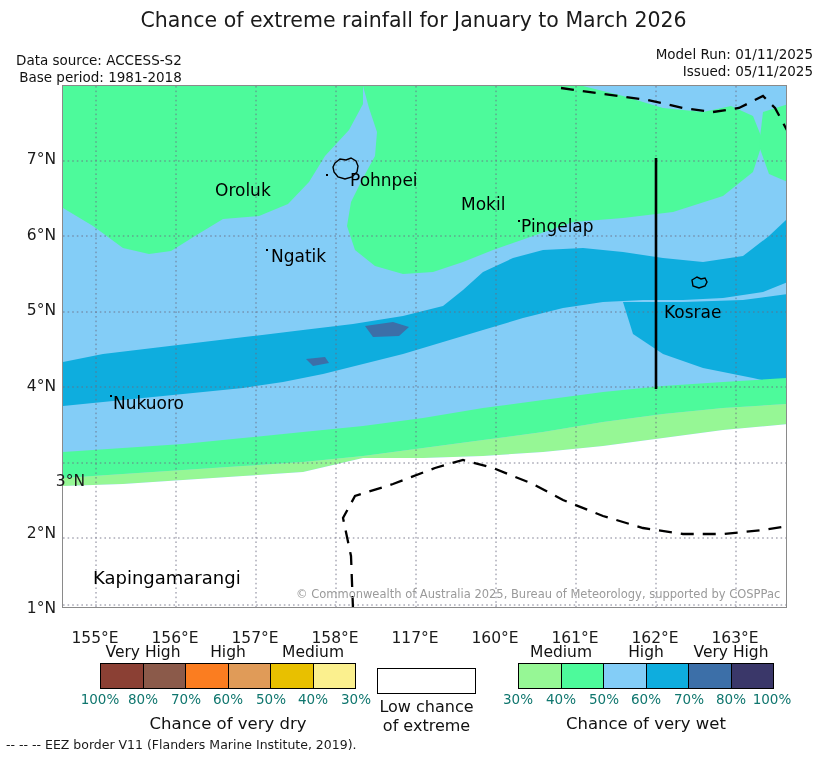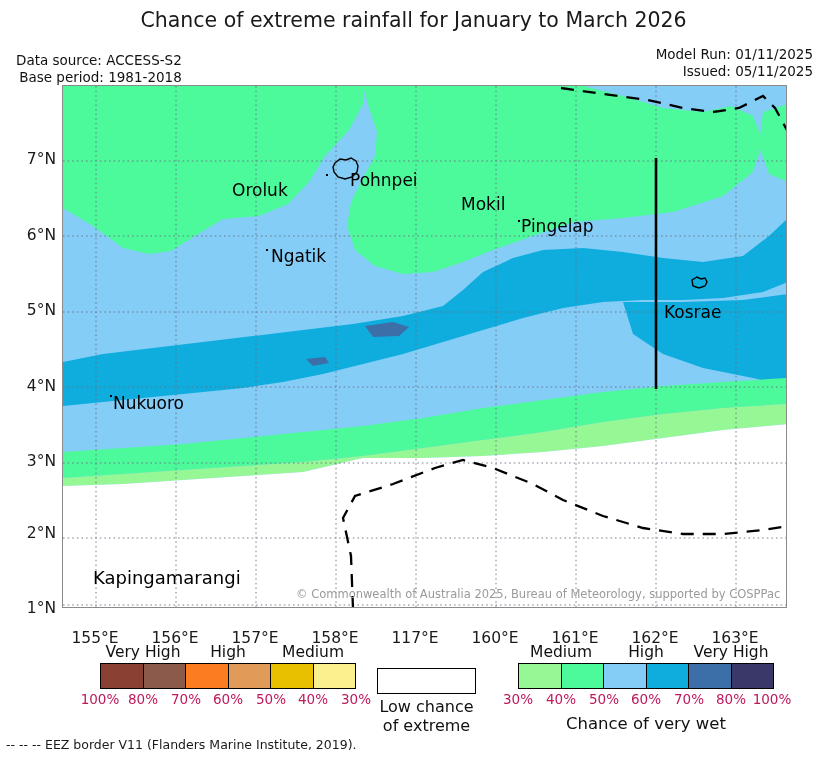--- a/index.html
+++ b/index.html
@@ -32,21 +32,21 @@
   
   .legend{position:absolute;}
   .swatchrow{display:flex;border:1px solid #000;height:26px;box-sizing:border-box;}
   .swatch{flex:1 1 0;border-right:1px solid #000;}
   .swatch:last-child{border-right:none;}
   .catrow{position:relative;height:20px;}
   .cat{position:absolute;font-size:15.5px;transform:translateX(-50%);
        white-space:nowrap;color:#111;}
   .pctrow{position:relative;height:20px;margin-top:2px;}
   .pct{position:absolute;font-size:13.5px;transform:translateX(-50%);
-       white-space:nowrap;color:#be185d;}
+       white-space:nowrap;color:#0f766e;}
   .legtitle{text-align:center;font-size:16.5px;margin-top:3px;color:#111;}
 
   .midbox{position:absolute;left:377px;top:668px;width:99px;height:26px;
           border:1px solid #000;background:#fff;box-sizing:border-box;}
   .midtext{position:absolute;left:377px;top:697px;width:99px;text-align:center;
            font-size:16px;line-height:19px;color:#111;}
 
   .footnote{position:absolute;left:6px;top:737px;font-size:12.5px;color:#1a1a1a;
             white-space:nowrap;}
 </style>
@@ -136,42 +136,42 @@
                  L700,444 L725,440"></path>
       </g>
 
       <line x1="593" y1="72" x2="593" y2="303" stroke="#000" stroke-width="2.6"></line>
 
       <path fill="none" stroke="#000" stroke-width="1.4" d="M272,77 l5,-4 l6,1 l5,-2 l5,3 l2,5 l-1,6 l-5,5 l-7,2 l-7,-2
                l-4,-5 l-1,-5 Z"></path>
       <path fill="none" stroke="#000" stroke-width="1.4" d="M629,194 l5,-3 l4,2 l4,-1 l2,4 l-2,4 l-6,2 l-6,-2 Z"></path>
     </svg>
 
-    <span class="placelbl" style="left:152px;top:94px;margin-left:17px;">Oroluk</span>
+    <span class="placelbl" style="left:152px;top:94px;">Oroluk</span>
     <span class="placelbl" style="left:287px;top:84px;">Pohnpei</span>
     <span class="placelbl" style="left:398px;top:108px;">Mokil</span>
     <span class="placelbl" style="left:458px;top:130px;">Pingelap</span>
     <span class="placelbl" style="left:208px;top:160px;">Ngatik</span>
     <span class="placelbl" style="left:601px;top:216px;">Kosrae</span>
     <span class="placelbl" style="left:50px;top:307px;">Nukuoro</span>
     <span class="placelbl big" style="left:30px;top:481px;">Kapingamarangi</span>
 
     <span style="position:absolute;left:263px;top:88px;width:2px;height:2px;background:#000;"></span>
     <span style="position:absolute;left:455px;top:134px;width:2px;height:2px;background:#000;"></span>
     <span style="position:absolute;left:203px;top:163px;width:2px;height:2px;background:#000;"></span>
     <span style="position:absolute;left:47px;top:309px;width:2px;height:2px;background:#000;"></span>
 
     <span class="copyright" style="left:212px;top:501px;">© Commonwealth of Australia 2025, Bureau of Meteorology, supported by COSPPac</span>
   </div>
 
   <div class="ylabelbox" style="top:150px;">7°N</div>
   <div class="ylabelbox" style="top:226px;">6°N</div>
   <div class="ylabelbox" style="top:301px;">5°N</div>
   <div class="ylabelbox" style="top:377px;">4°N</div>
-  <div class="ylabelbox" style="top:452px;">3°N</div>
+  <div class="ylabelbox" style="top:472px;padding-left:29px;">3°N</div>
   <div class="ylabelbox" style="top:524px;">2°N</div>
   <div class="ylabelbox" style="top:599px;">1°N</div>
 
   <div class="xlabelbox" style="left:95px;">155°E</div>
   <div class="xlabelbox" style="left:175px;">156°E</div>
   <div class="xlabelbox" style="left:255px;">157°E</div>
   <div class="xlabelbox" style="left:335px;">158°E</div>
   <div class="xlabelbox" style="left:415px;">117°E</div>
   <div class="xlabelbox" style="left:495px;">160°E</div>
   <div class="xlabelbox" style="left:575px;">161°E</div>
@@ -194,20 +194,21 @@
     </div>
     <div class="pctrow">
       <span class="pct" style="left:0px;">100%</span>
       <span class="pct" style="left:43px;">80%</span>
       <span class="pct" style="left:86px;">70%</span>
       <span class="pct" style="left:128px;">60%</span>
       <span class="pct" style="left:171px;">50%</span>
       <span class="pct" style="left:213px;">40%</span>
       <span class="pct" style="left:256px;">30%</span>
     </div>
+    <div class="legtitle">Chance of very dry</div>
   </div>
 
   <div class="midbox"></div>
   <div class="midtext">
     <div>Low chance</div>
     <div>of extreme</div>
   </div>
 
   <div class="legend" style="left:518px;top:643px;width:256px;">
     <div class="catrow">

